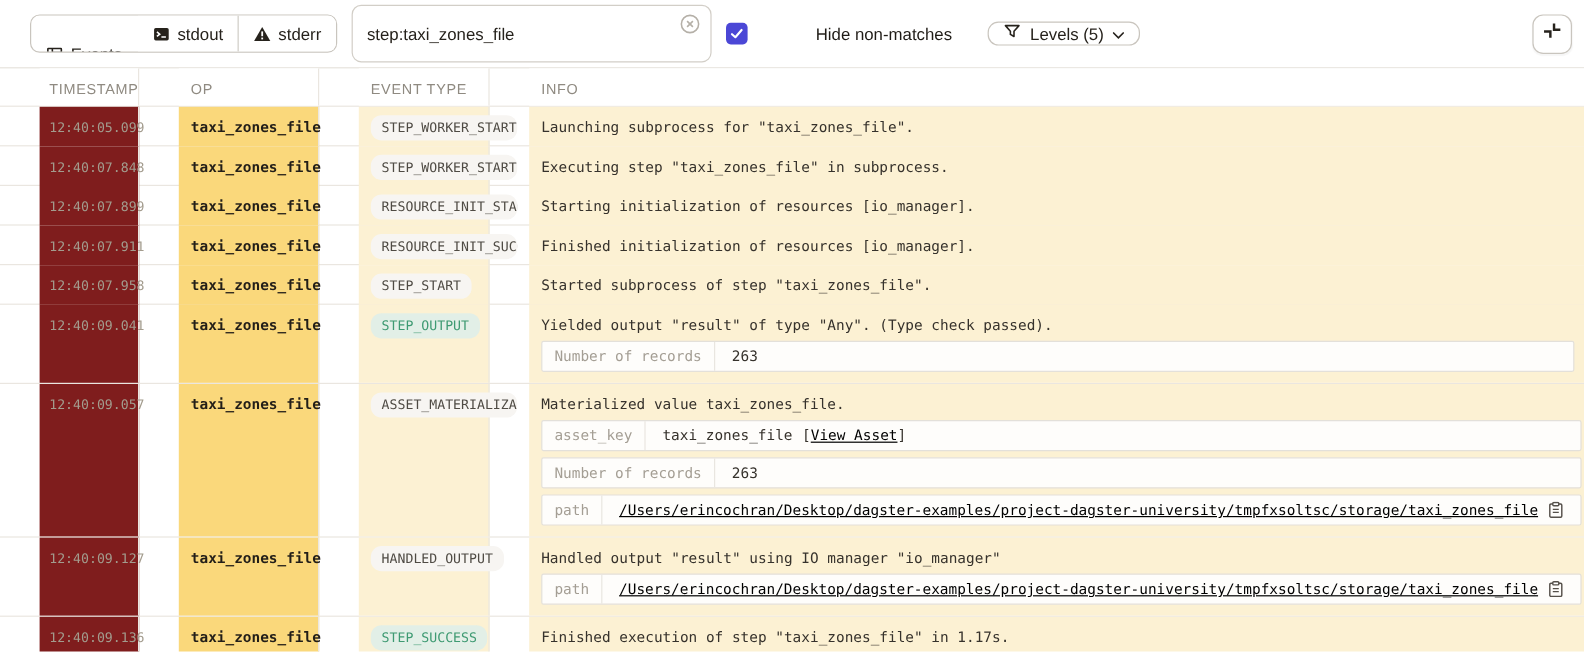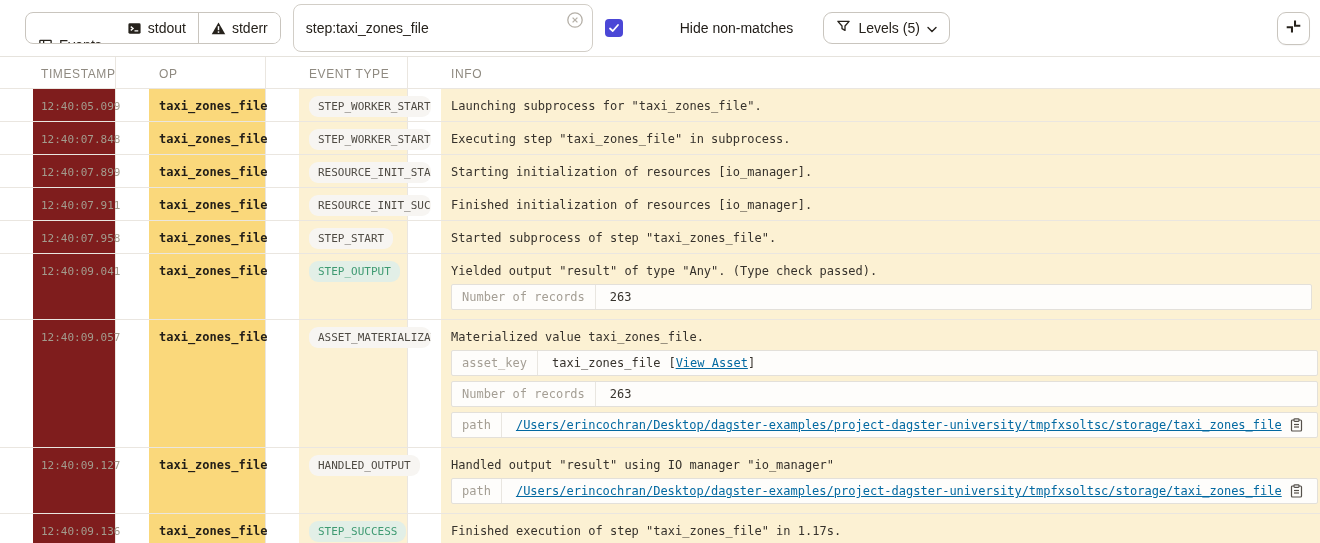--- a/index.html
+++ b/index.html
@@ -39,21 +39,21 @@
   }
 
   .checkbox-row { margin-left: 12px; display: flex; align-items: center; gap: 9px; cursor: pointer; }
   .checkbox {
     width: 18px; height: 18px; border-radius: 4px; background: #4b47d6;
     display: flex; align-items: center; justify-content: center;
   }
   .checkbox-label { font-size: 14px; color: #1f1b16; padding-left: 48px; }
 
   .levels-btn {
-    margin-left: 30px; height: 32px; display: flex; align-items: center; gap: 7px;
+    margin-left: 30px; height: 20px; display: flex; align-items: center; gap: 7px;
     border: 1px solid #c9c5be; border-radius: 9px; padding: 0 12px;
     font-size: 14px; color: #26221c; background: #fff; cursor: pointer; white-space: nowrap;
   }
 
   .collapse-btn {
     margin-left: auto; width: 33px; height: 33px; border: 1px solid #c9c5be; border-radius: 9px;
     background: #fff; display: flex; align-items: center; justify-content: center; cursor: pointer;
     box-shadow: 0 1px 1px rgba(0,0,0,0.04);
   }
 
@@ -99,21 +99,21 @@
   .meta-stack { display: flex; flex-direction: column; gap: 5px; margin: 6px 0 9px 0; }
   .meta-row {
     display: flex; align-items: center; height: 26px;
     background: #fefdfb; border: 1px solid #e3e0da; border-radius: 2px;
   }
   .meta-key {
     color: #a49e94; font-size: 12px; padding: 0 10px; height: 100%;
     display: flex; align-items: center; border-right: 1px solid #e9e6e0; white-space: nowrap;
   }
   .meta-val { padding: 0 14px; color: #36322c; font-size: 12px; white-space: nowrap; display: flex; align-items: center; gap: 8px; }
-  .meta-link { color: #0369a1; text-decoration: underline; cursor: pointer; }
+  .meta-link { color: #000000; text-decoration: underline; cursor: pointer; }
   .copy-icon { display: inline-flex; cursor: pointer; }
 </style>
 </head>
 <body>
 
 <div class="toolbar">
   <div class="tab-group">
     <div class="tab active">
       <span>
         <svg width="15" height="15" viewBox="0 0 16 16">

